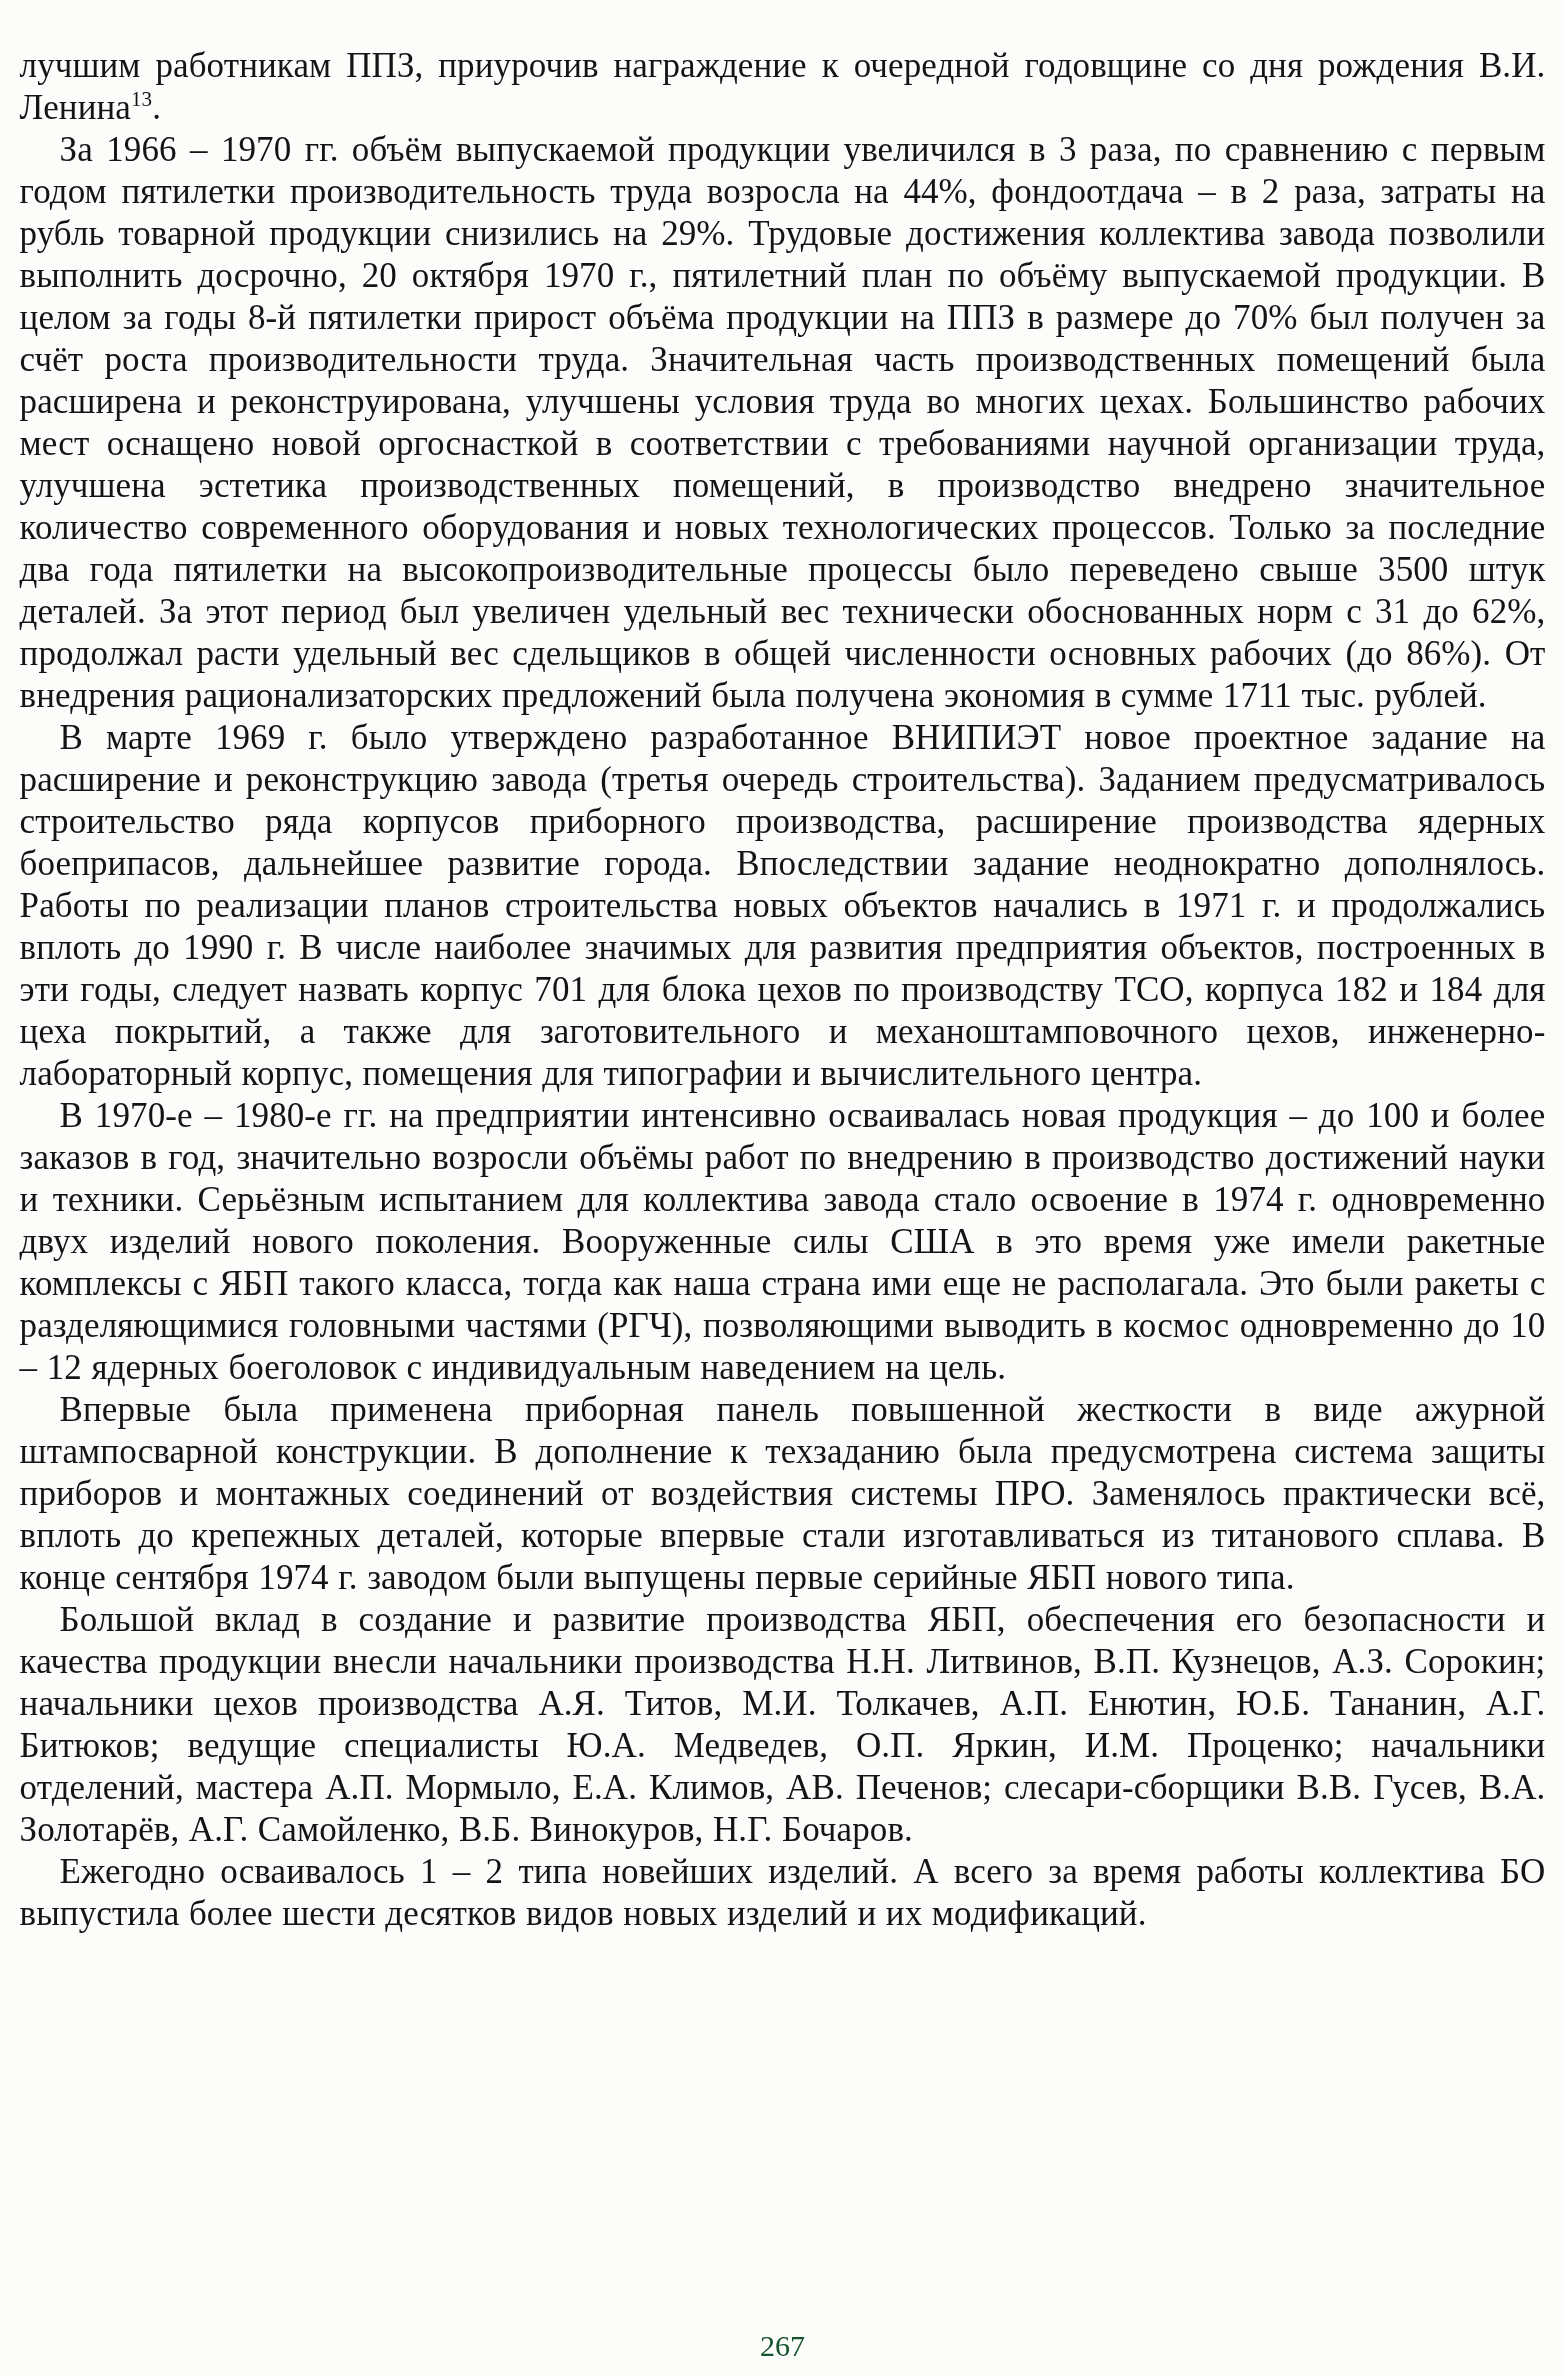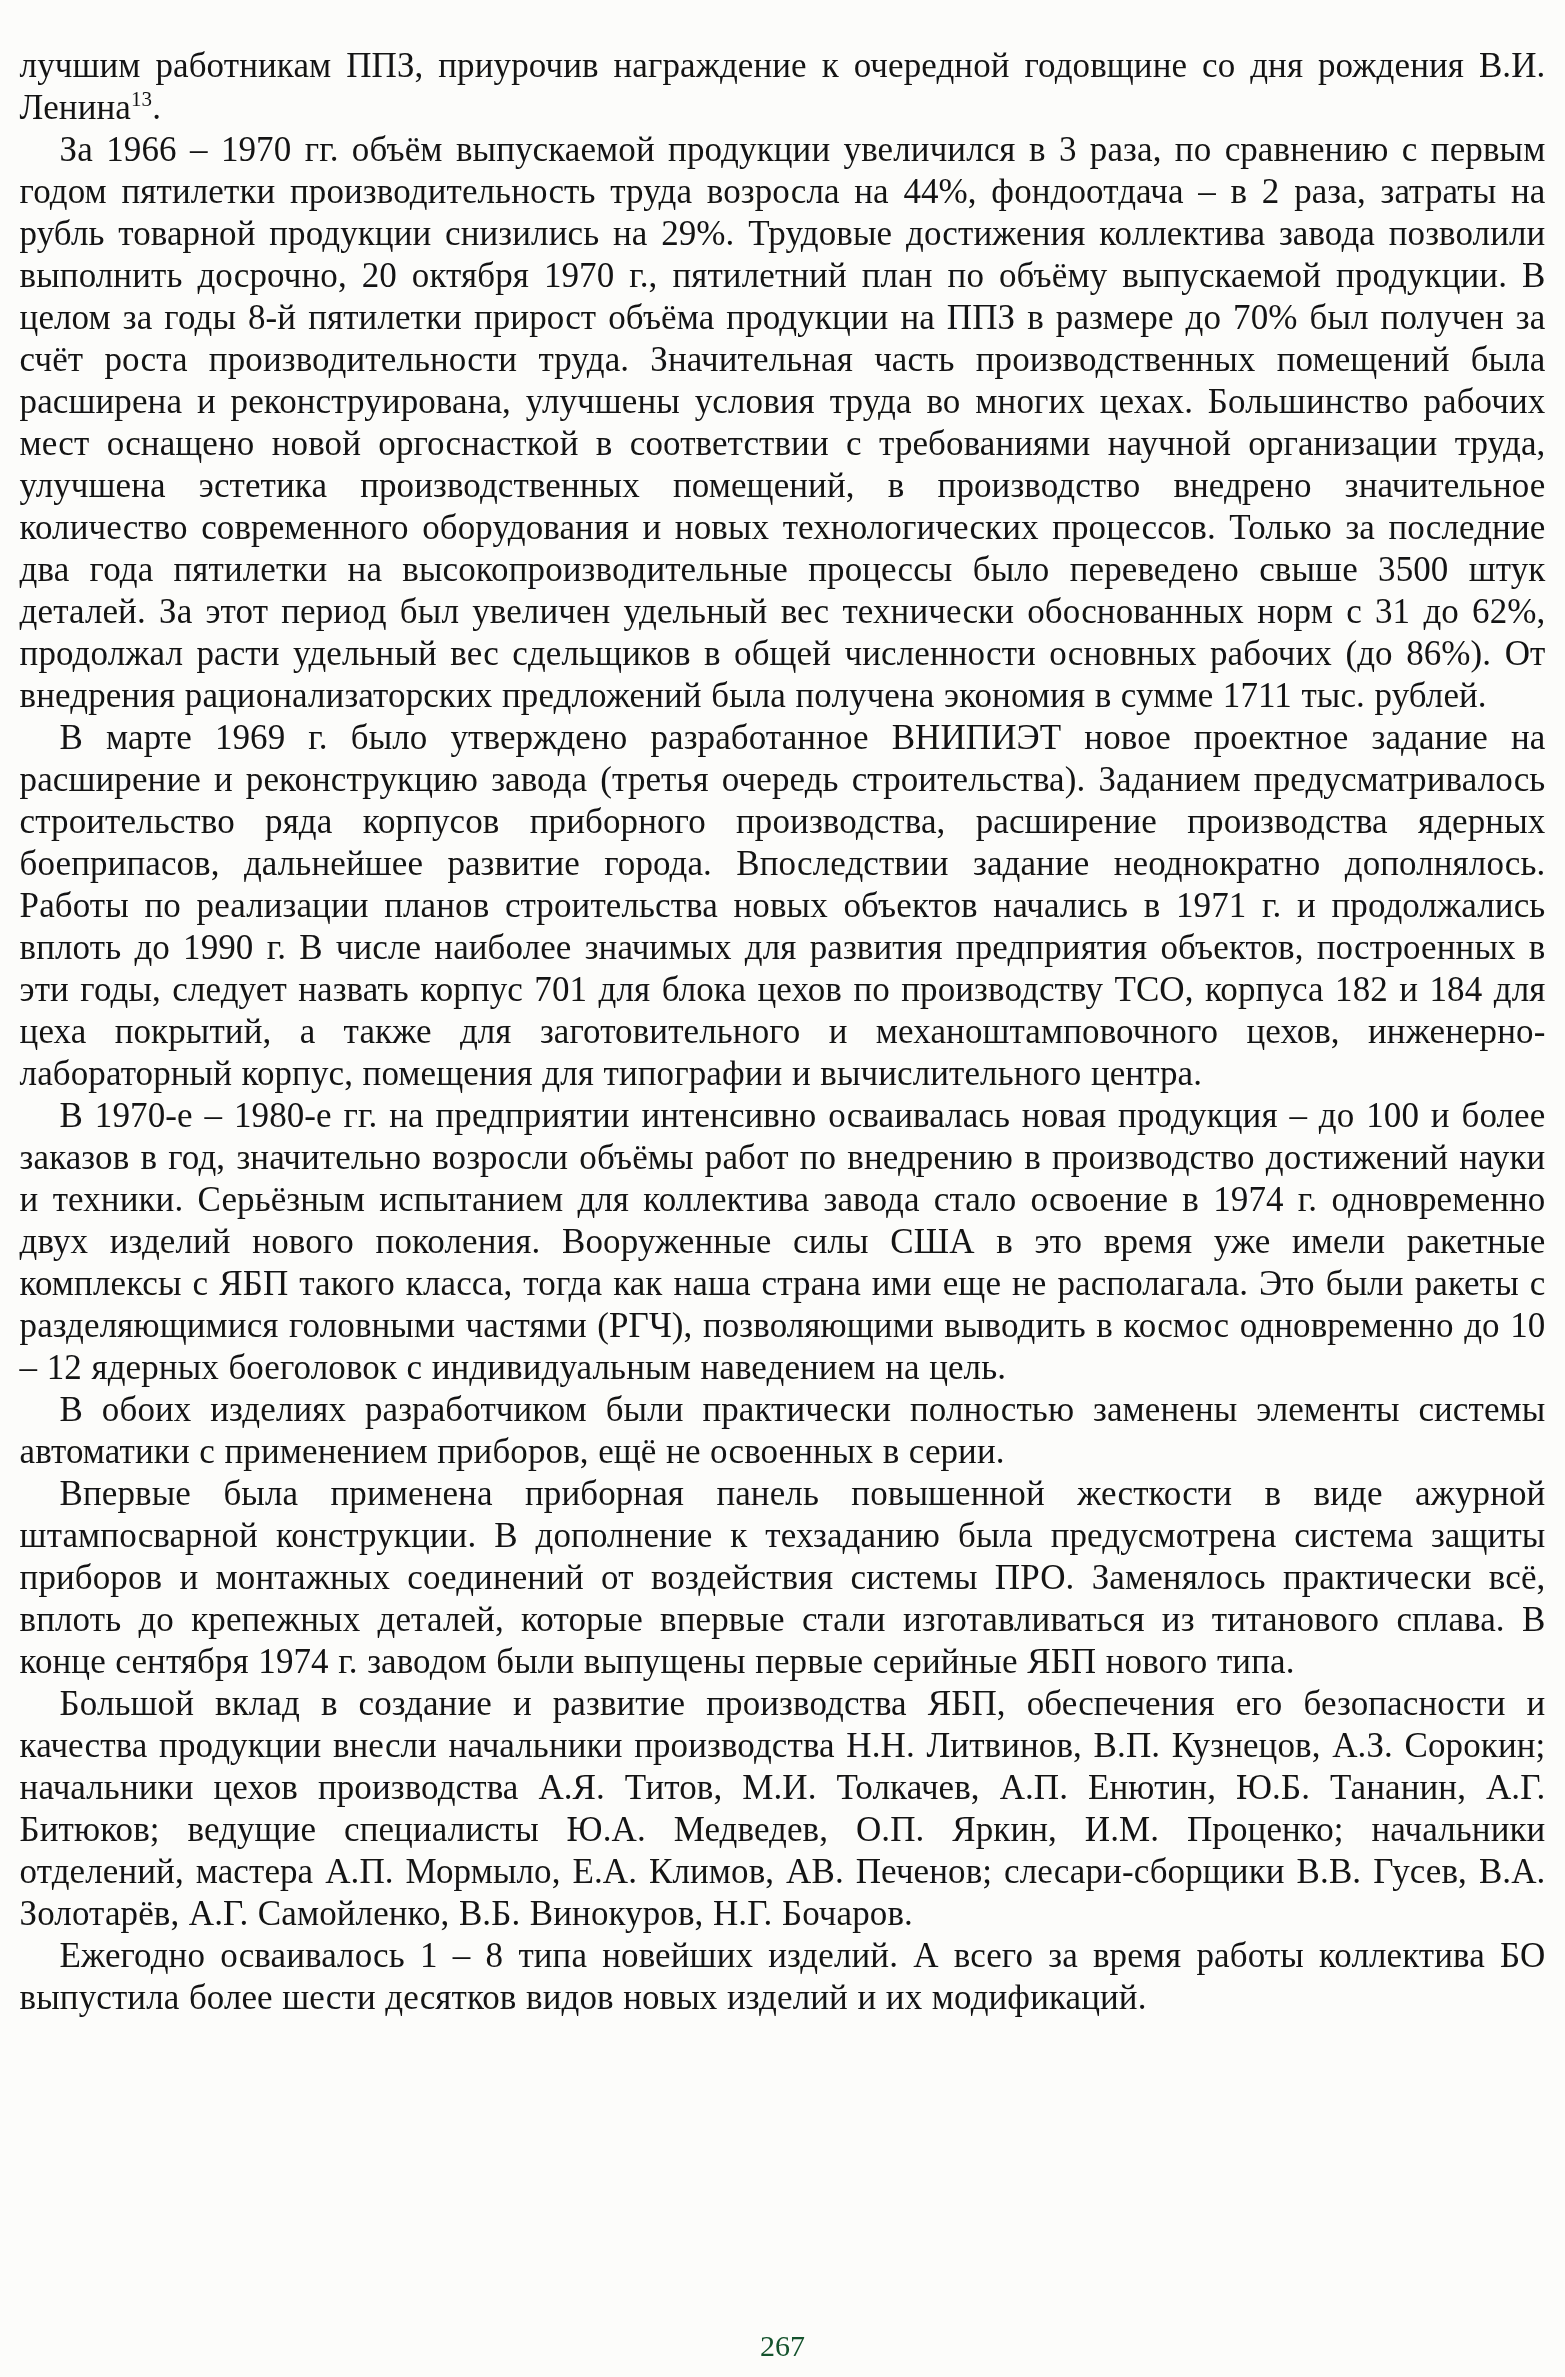--- a/index.html
+++ b/index.html
@@ -47,20 +47,19 @@
 </style>
 </head>
 <body>
 
 <div class="page">
   <div class="text-block" id="text-block">
       <p class="para"><span>лучшим работникам ППЗ, приурочив награждение к очередной годовщине со дня рождения В.И. Ленина</span><sup>13</sup><span>.</span></p>
       <p class="para indent"><span>За 1966 – 1970 гг. объём выпускаемой продукции увеличился в 3 раза, по сравнению с первым годом пятилетки производительность труда возросла на 44%, фондоотдача – в 2 раза, затраты на рубль товарной продукции снизились на 29%. Трудовые достижения коллектива завода позволили выполнить досрочно, 20 октября 1970 г., пятилетний план по объёму выпускаемой продукции. В целом за годы 8-й пятилетки прирост объёма продукции на ППЗ в размере до 70% был получен за счёт роста производительности труда. Значительная часть производственных помещений была расширена и реконструирована, улучшены условия труда во многих цехах. Большинство рабочих мест оснащено новой оргоснасткой в соответствии с требованиями научной организации труда, улучшена эстетика производственных помещений, в производство внедрено значительное количество современного оборудования и новых технологических процессов. Только за последние два года пятилетки на высокопроизводительные процессы было переведено свыше 3500 штук деталей. За этот период был увеличен удельный вес технически обоснованных норм с 31 до 62%, продолжал расти удельный вес сдельщиков в общей численности основных рабочих (до 86%). От внедрения рационализаторских предложений была получена экономия в сумме 1711 тыс. рублей.</span></p>
       <p class="para indent"><span>В марте 1969 г. было утверждено разработанное ВНИПИЭТ новое проектное задание на расширение и реконструкцию завода (третья очередь строительства). Заданием предусматривалось строительство ряда корпусов приборного производства, расширение производства ядерных боеприпасов, дальнейшее развитие города. Впоследствии задание неоднократно дополнялось. Работы по реализации планов строительства новых объектов начались в 1971 г. и продолжались вплоть до 1990 г. В числе наиболее значимых для развития предприятия объектов, построенных в эти годы, следует назвать корпус 701 для блока цехов по производству ТСО, корпуса 182 и 184 для цеха покрытий, а также для заготовительного и механоштамповочного цехов, инженерно-лабораторный корпус, помещения для типографии и вычислительного центра.</span></p>
       <p class="para indent"><span>В 1970-е – 1980-е гг. на предприятии интенсивно осваивалась новая продукция – до 100 и более заказов в год, значительно возросли объёмы работ по внедрению в производство достижений науки и техники. Серьёзным испытанием для коллектива завода стало освоение в 1974 г. одновременно двух изделий нового поколения. Вооруженные силы США в это время уже имели ракетные комплексы с ЯБП такого класса, тогда как наша страна ими еще не располагала. Это были ракеты с разделяющимися головными частями (РГЧ), позволяющими выводить в космос одновременно до 10 – 12 ядерных боеголовок с индивидуальным наведением на цель.</span></p>
-      <p class="para indent"><span>В обоих изделиях разработчиком были практически полностью заменены элементы системы автоматики с применением приборов, ещё не освоенных в серии.</span></p>
       <p class="para indent"><span>Впервые была применена приборная панель повышенной жесткости в виде ажурной штампосварной конструкции. В дополнение к техзаданию была предусмотрена система защиты приборов и монтажных соединений от воздействия системы ПРО. Заменялось практически всё, вплоть до крепежных деталей, которые впервые стали изготавливаться из титанового сплава. В конце сентября 1974 г. заводом были выпущены первые серийные ЯБП нового типа.</span></p>
       <p class="para indent"><span>Большой вклад в создание и развитие производства ЯБП, обеспечения его безопасности и качества продукции внесли начальники производства Н.Н. Литвинов, В.П. Кузнецов, А.З. Сорокин; начальники цехов производства А.Я. Титов, М.И. Толкачев, А.П. Енютин, Ю.Б. Тананин, А.Г. Битюков; ведущие специалисты Ю.А. Медведев, О.П. Яркин, И.М. Проценко; начальники отделений, мастера А.П. Мормыло, Е.А. Климов, АВ. Печенов; слесари-сборщики В.В. Гусев, В.А. Золотарёв, А.Г. Самойленко, В.Б. Винокуров, Н.Г. Бочаров.</span></p>
-      <p class="para indent"><span>Ежегодно осваивалось 1 – 8 типа новейших изделий. А всего за время работы коллектива БО выпустила более шести десятков видов новых изделий и их модификаций.</span></p>
+      <p class="para indent"><span>Ежегодно осваивалось 1 – 2 типа новейших изделий. А всего за время работы коллектива БО выпустила более шести десятков видов новых изделий и их модификаций.</span></p>
     </div>
   <div class="page-number">267</div>
 </div>
 
 
 </body></html>

